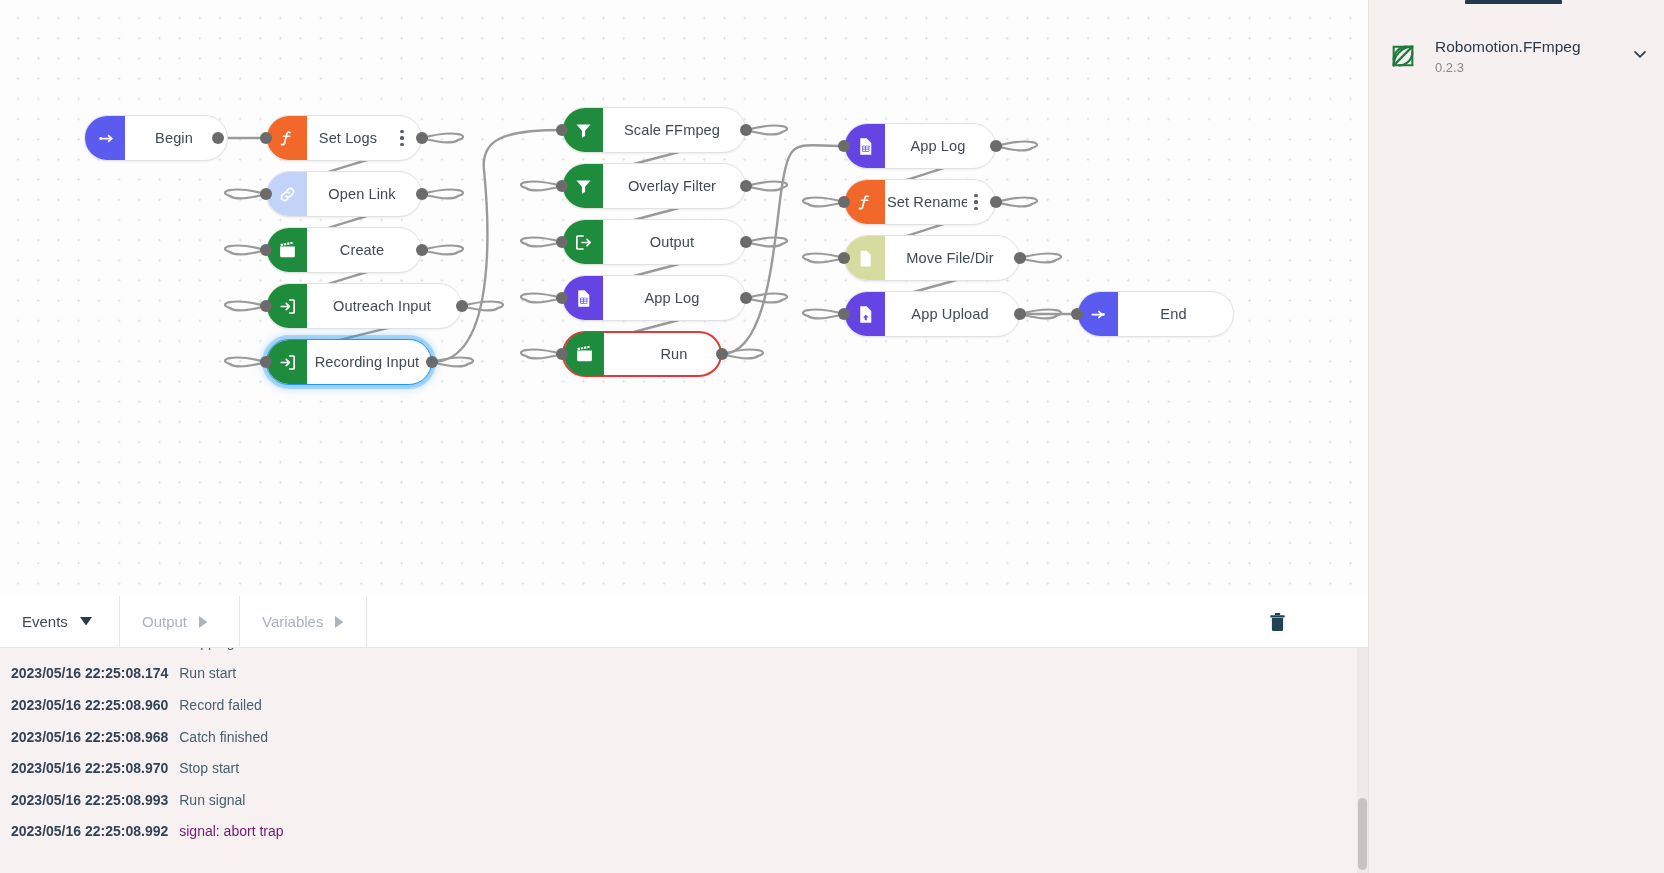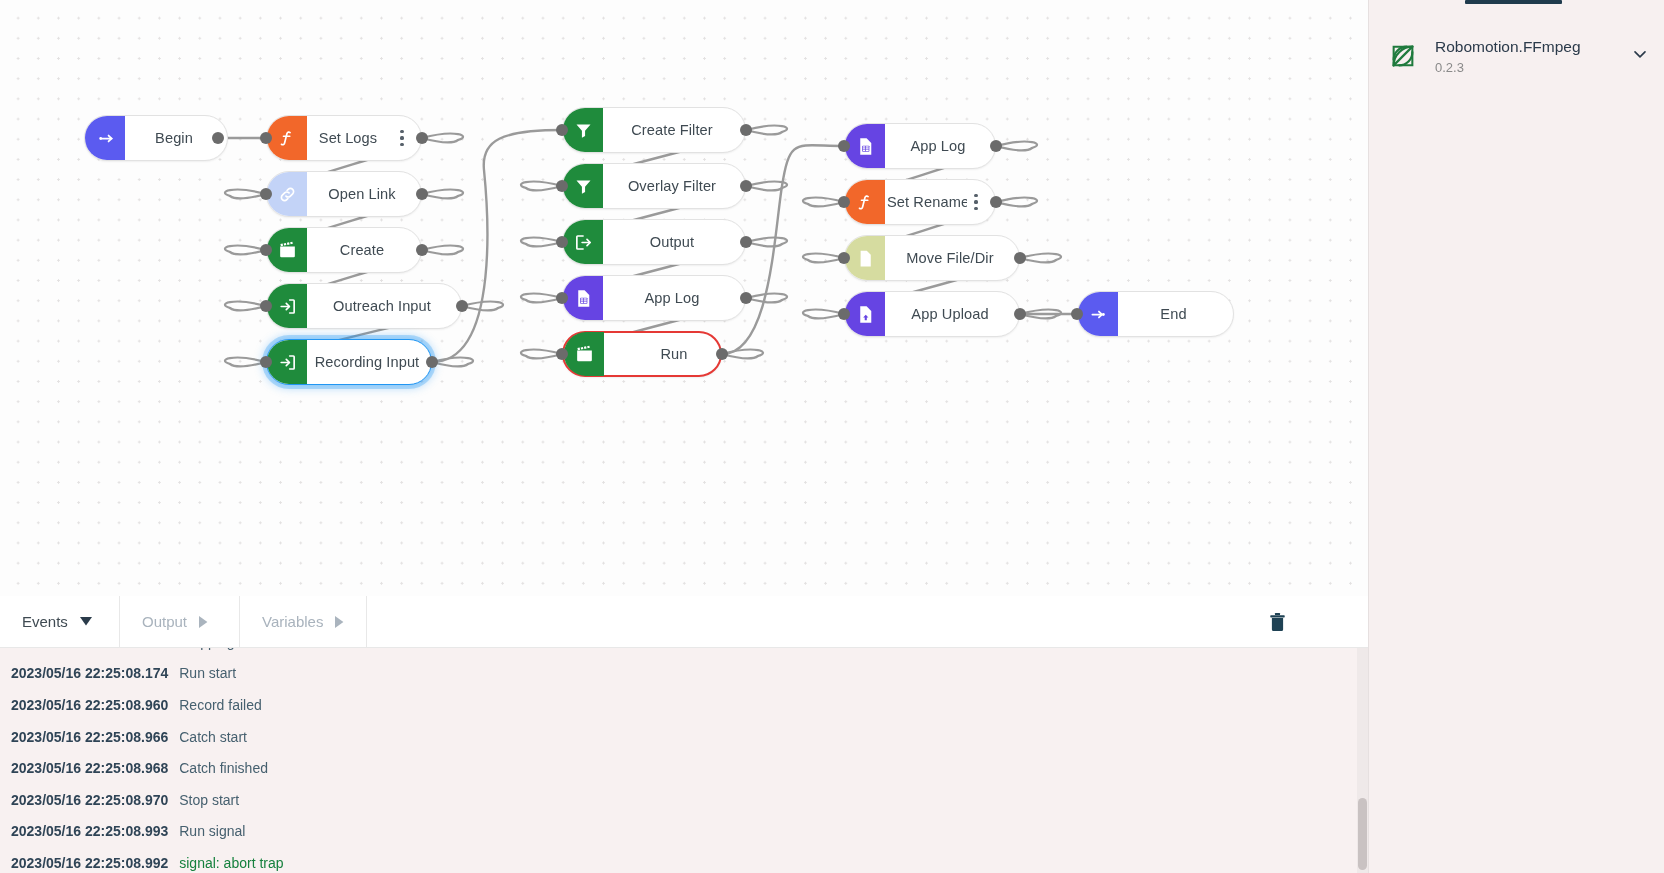--- a/index.html
+++ b/index.html
@@ -137,21 +137,21 @@
   }
   #log-list { position: absolute; left: 0; top: -22px; width: 1368px; }
   .log-row {
     height: 31.6px;
     display: flex; align-items: center;
     padding-left: 11px;
     font-size: 14px;
   }
   .log-ts { font-weight: bold; color: #2f4456; margin-right: 11px; white-space: nowrap; }
   .log-msg { color: #46606f; }
-  .log-msg.error { color: #15803d; text-align: right; }
+  .log-msg.error { color: #701a75; text-align: right; }
 
   .v-scroll {
     position: absolute; right: 0; width: 11px;
     background: #efe9e9;
   }
   .v-scroll .thumb { position: absolute; left: 1px; width: 9px; background: #c9c2c2; border-radius: 5px; }
   #log-vscroll { top: 52px; height: 225px; }
   #log-vscroll .thumb { top: 150px; height: 72px; }
   #canvas-hscroll {
     position: absolute; left: 0; top: 588px; width: 1368px; height: 8px; background: transparent;
@@ -303,21 +303,21 @@
           <div class="label">Recording Input</div>
         </div>
         <div class="port" style="left: 260px; top: 356px;"></div>
         <div class="port" style="left: 426px; top: 356px;"></div>
         <div class="node" style="left: 562px; top: 107px; width: 184px;">
           <div class="chip" style="background: rgb(31, 139, 60);">
             <svg width="21" height="21" viewBox="0 0 24 24" fill="#fff">
               <path d="M4 5h16l-6.2 7.3v6.1l-3.6 2v-8.1z"></path>
             </svg>
           </div>
-          <div class="label">Create Filter</div>
+          <div class="label">Scale FFmpeg</div>
         </div>
         <div class="port" style="left: 556px; top: 124px;"></div>
         <div class="port" style="left: 740px; top: 124px;"></div>
         <div class="node" style="left: 562px; top: 163px; width: 184px;">
           <div class="chip" style="background: rgb(31, 139, 60);">
             <svg width="21" height="21" viewBox="0 0 24 24" fill="#fff">
               <path d="M4 5h16l-6.2 7.3v6.1l-3.6 2v-8.1z"></path>
             </svg>
           </div>
           <div class="label">Overlay Filter</div>
@@ -504,24 +504,20 @@
           </div>
           <div class="log-row">
             <span class="log-ts">2023/05/16 22:25:08.174</span>
             <span class="log-msg">Run start</span>
           </div>
           <div class="log-row">
             <span class="log-ts">2023/05/16 22:25:08.960</span>
             <span class="log-msg">Record failed</span>
           </div>
           <div class="log-row">
-            <span class="log-ts">2023/05/16 22:25:08.966</span>
-            <span class="log-msg">Catch start</span>
-          </div>
-          <div class="log-row">
             <span class="log-ts">2023/05/16 22:25:08.968</span>
             <span class="log-msg">Catch finished</span>
           </div>
           <div class="log-row">
             <span class="log-ts">2023/05/16 22:25:08.970</span>
             <span class="log-msg">Stop start</span>
           </div>
           <div class="log-row">
             <span class="log-ts">2023/05/16 22:25:08.993</span>
             <span class="log-msg">Run signal</span>

